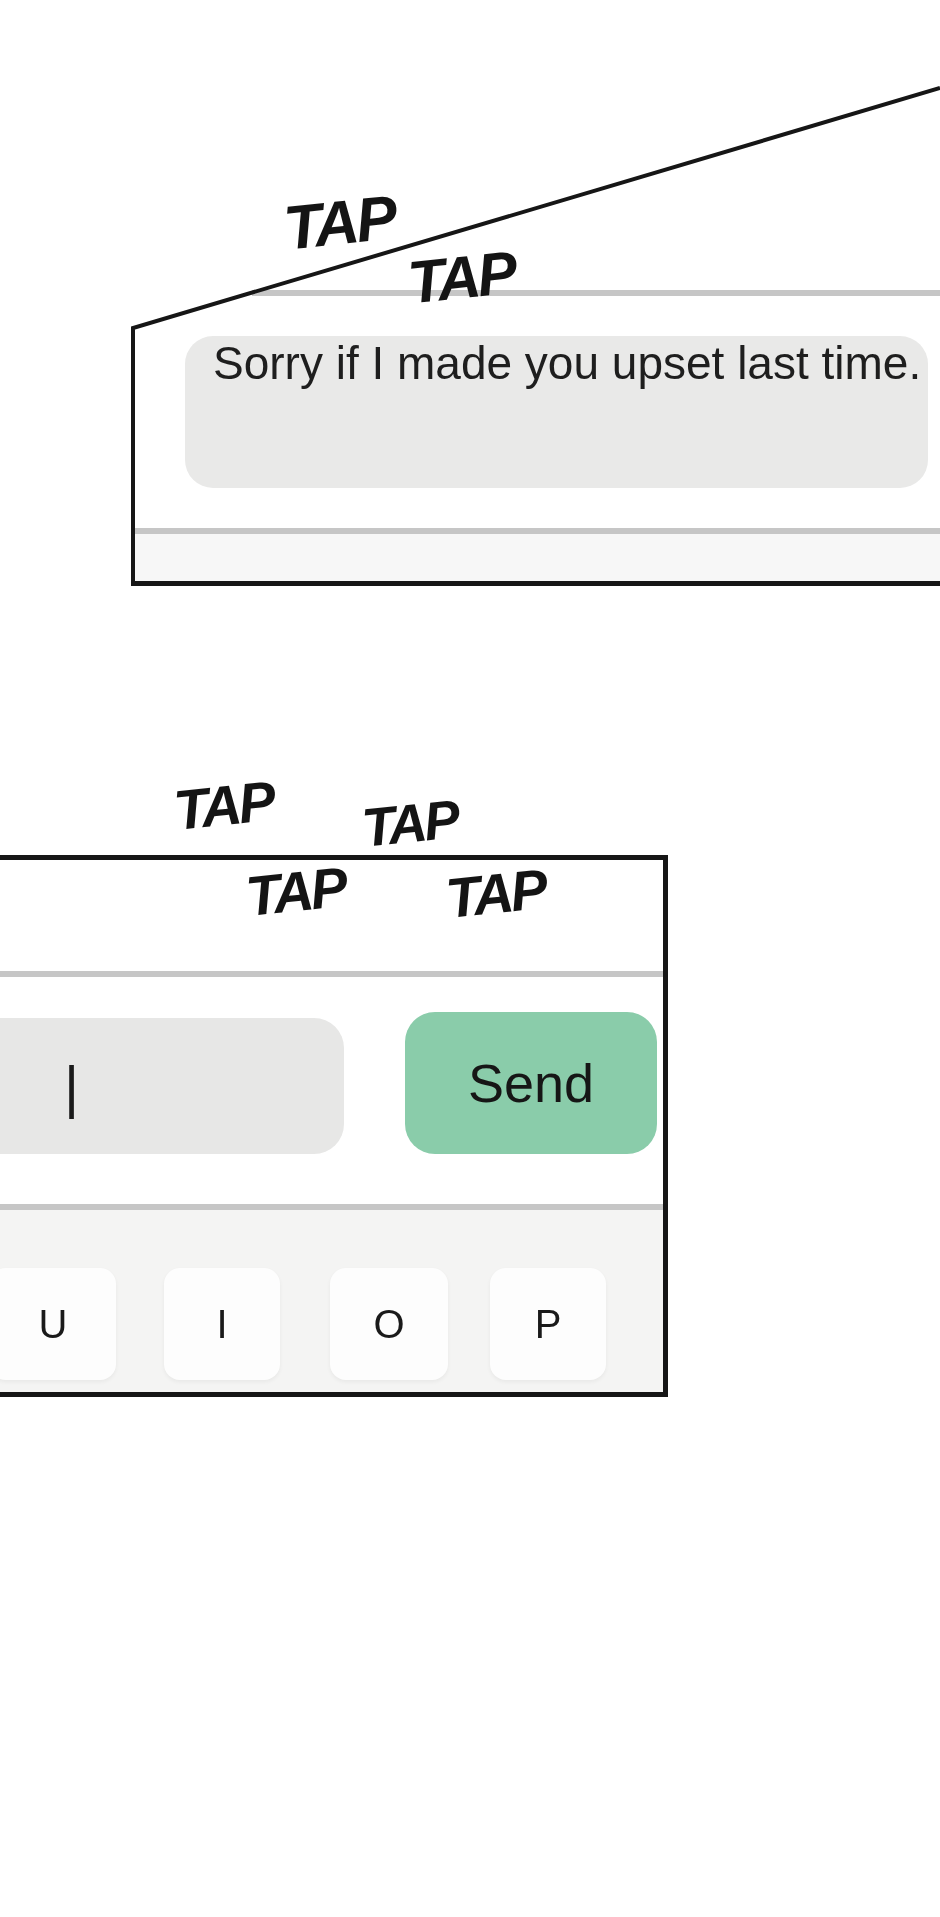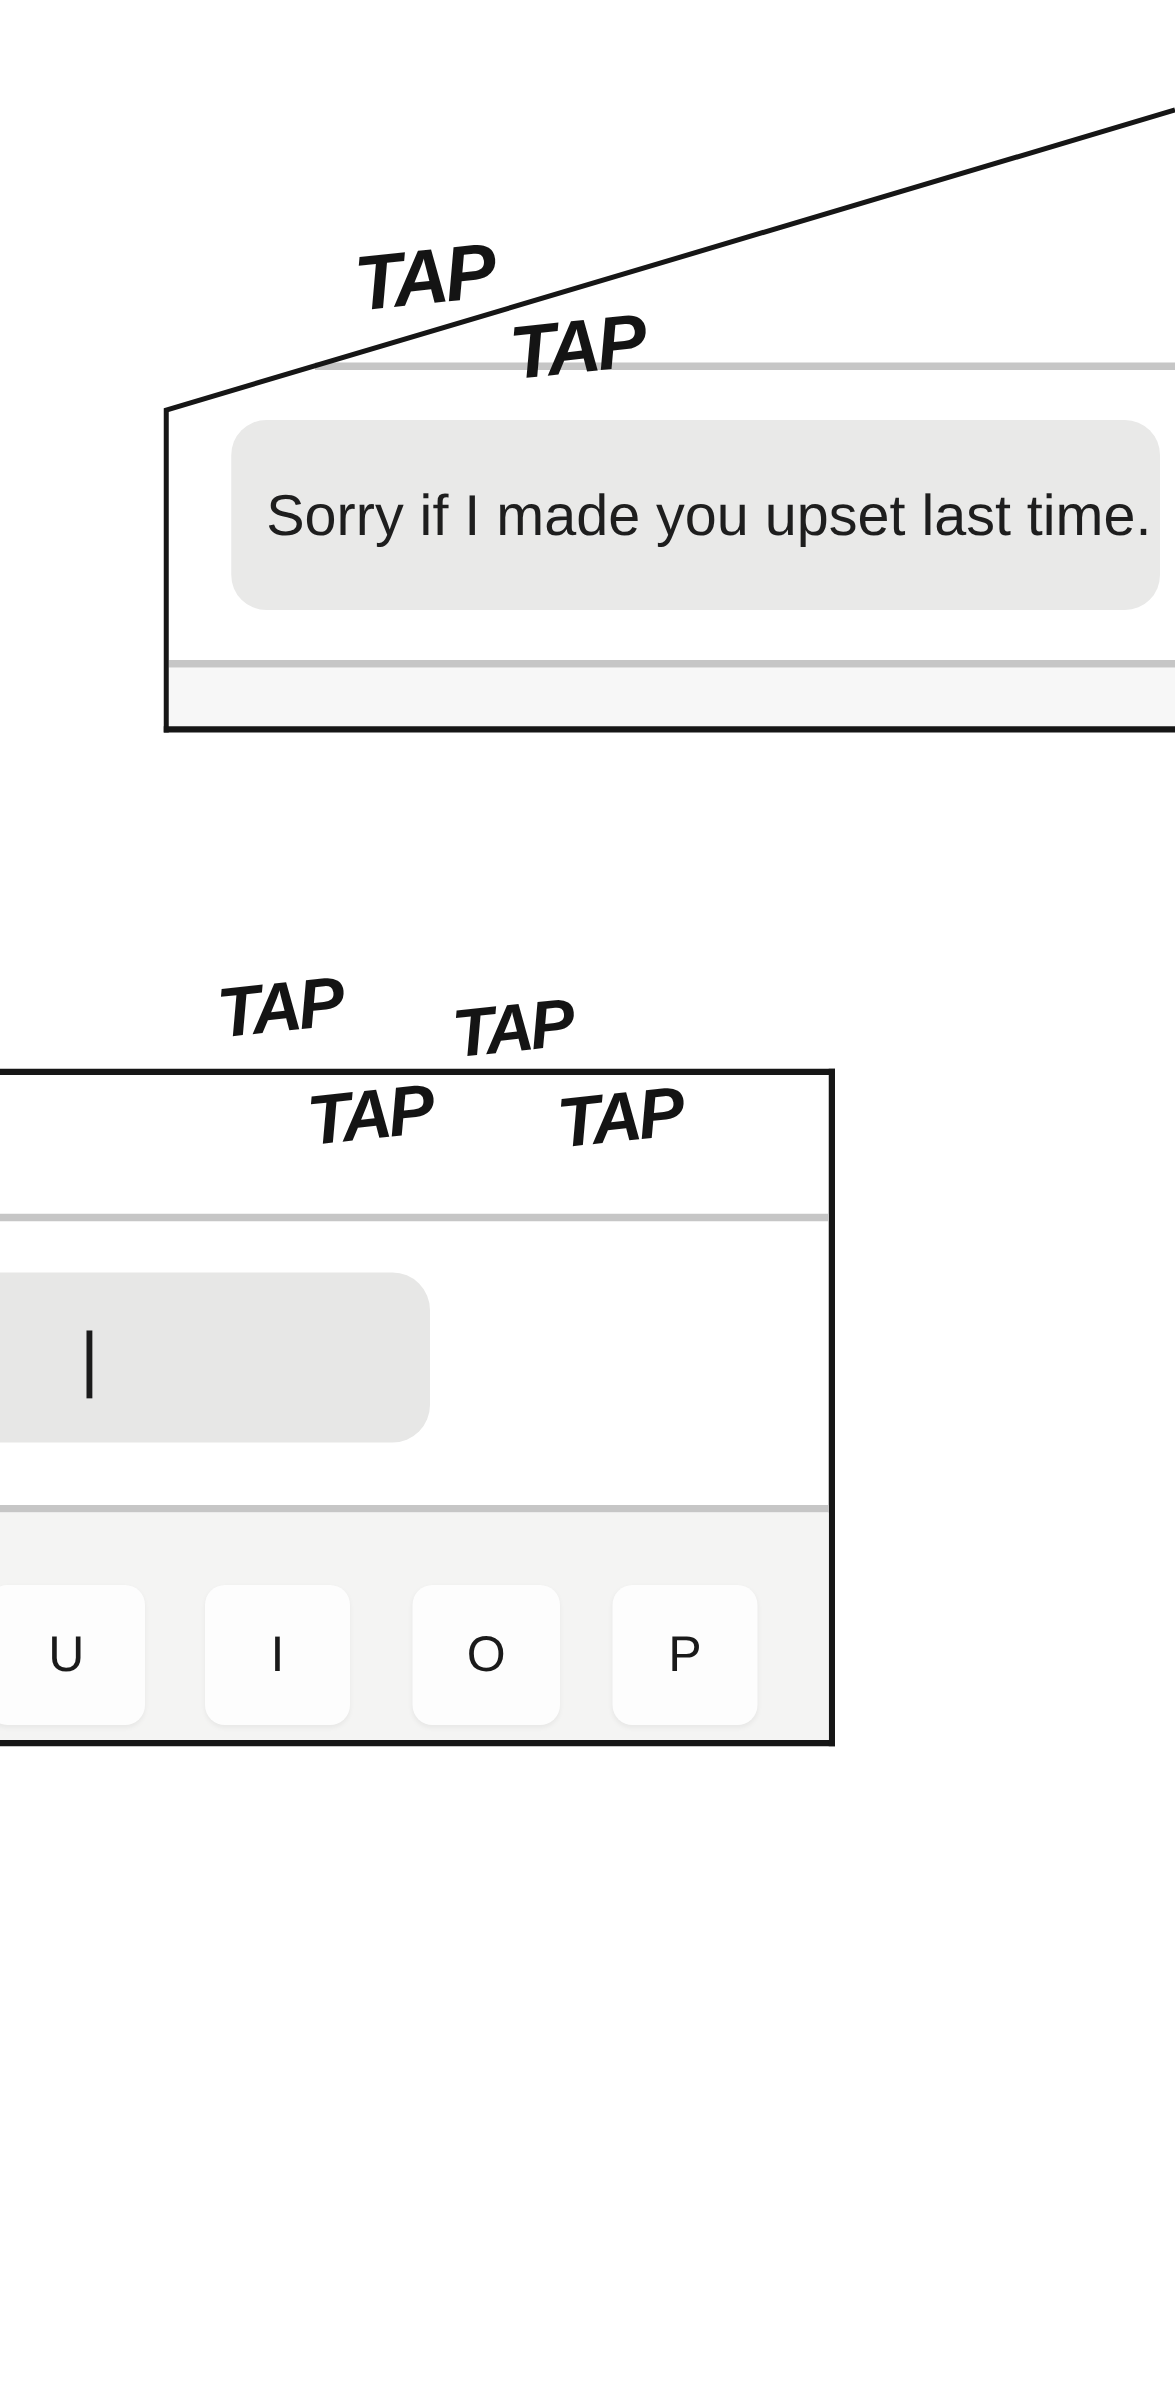--- a/index.html
+++ b/index.html
@@ -37,21 +37,21 @@
   
   .message-bubble {
     position: absolute;
     left: 185px;
     top: 336px;
     width: 743px;
     height: 152px;
     background: #e9e9e8;
     border-radius: 28px;
     display: flex;
-    align-items: center;
+    align-items: flex-start;
     padding-left: 28px;
   }
   .message-bubble .msg-text {
     font-size: 46px;
     color: #1e1e1e;
     white-space: nowrap;
   }
 
   
   .bottom-panel {
@@ -165,20 +165,23 @@
 
   <div class="bottom-panel"></div>
 
   <div class="divider divider-3"></div>
   <div class="divider divider-4"></div>
 
   <div class="text-input">
     <span class="cursor">|</span>
   </div>
 
+  <button class="send-button">
+    <span>Send</span>
+  </button>
 
   <div class="keyboard-area"></div>
   <div class="key key-u">
     <span>U</span>
   </div>
   <div class="key key-i">
     <span>I</span>
   </div>
   <div class="key key-o">
     <span>O</span>

